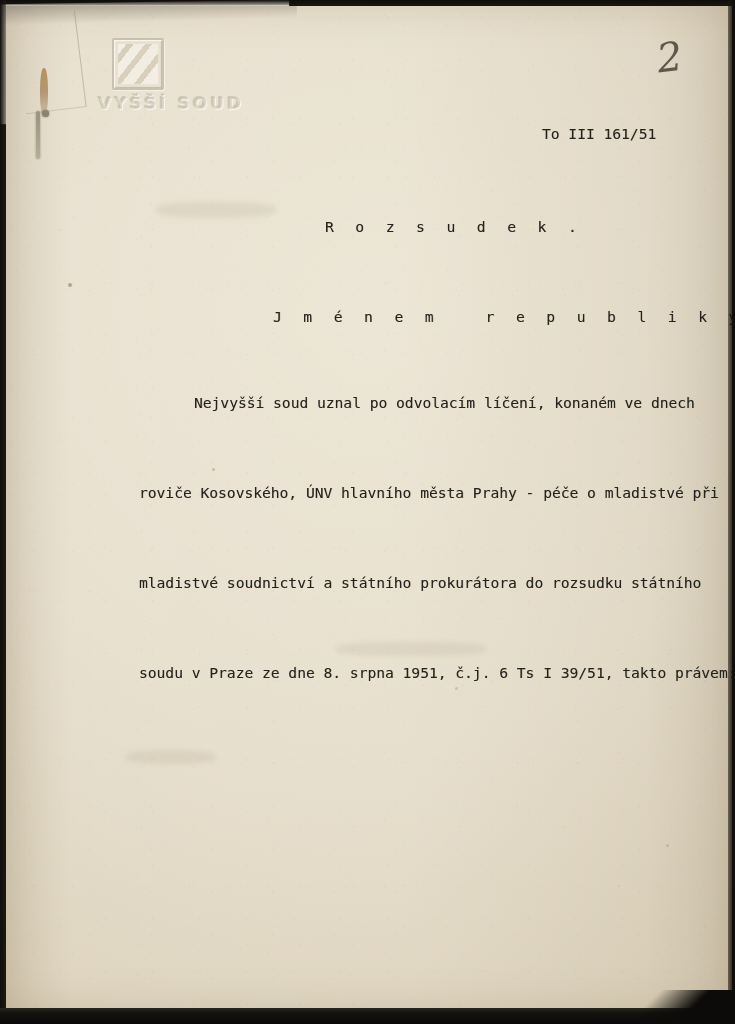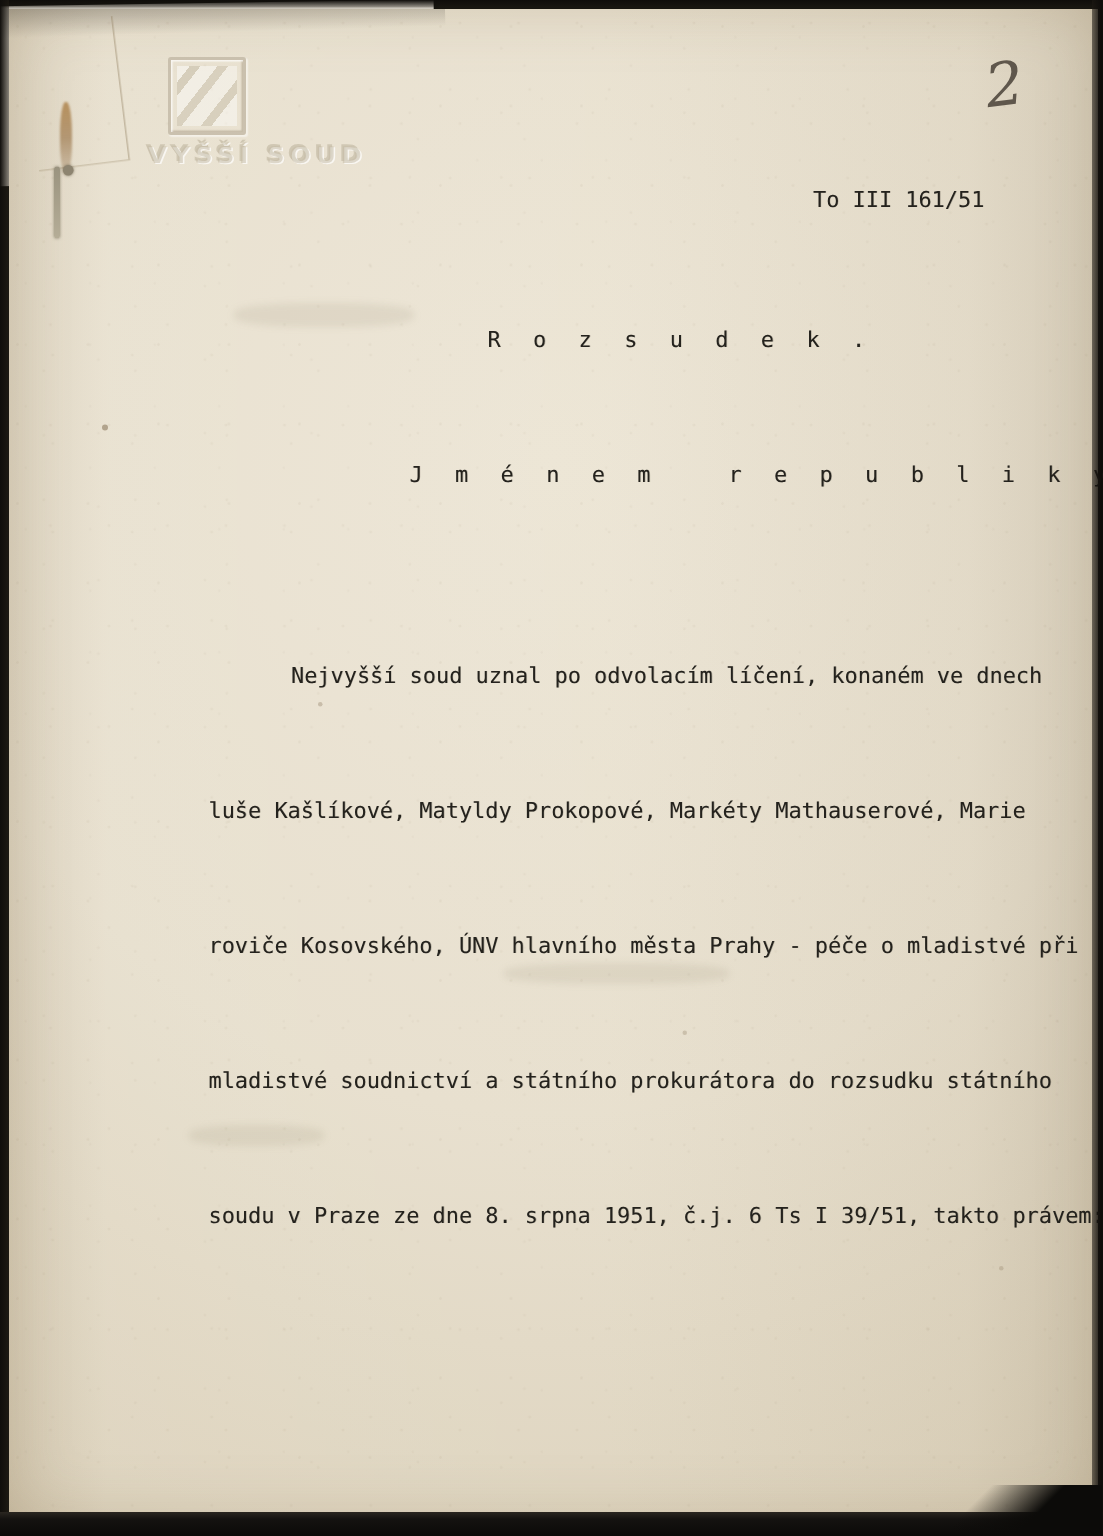--- a/index.html
+++ b/index.html
@@ -179,21 +179,21 @@
   .title-line { white-space: pre; }
   .sp { letter-spacing: 6.4px; }
   .ind-rozsudek { padding-left: 186px; }
   .ind-jmenem  { padding-left: 134px; }
 
   .body {
     left: 133px; top: 232px;
     width: 580px;
   }
   .body .ln { display: block; white-space: pre; height: 30px; }
-  .indent { padding-left: 55px; margin-top: 48px; }
+  .indent { padding-left: 55px; }
 
   
   .smudge {
     position: absolute;
     pointer-events: none;
     background: rgba(120,104,76,0.10);
     filter: blur(2.5px);
     border-radius: 40%;
   }
 
@@ -265,21 +265,20 @@
 
     <div class="typed title-block">
       <div class="title-line sp ind-rozsudek">R o z s u d e k .</div>
       <div class="title-line sp ind-jmenem">J m é n e m   r e p u b l i k y !</div>
     </div>
 
     <div class="typed body">
 
       <div>
         <span class="ln indent">Nejvyšší soud uznal po odvolacím líčení, konaném ve dnech</span>
-        <span class="ln">luše Kašlíkové, Matyldy Prokopové, Markéty Mathauserové, Marie</span>
         <span class="ln">roviče Kosovského, ÚNV hlavního města Prahy - péče o mladistvé při</span>
         <span class="ln">mladistvé soudnictví a státního prokurátora do rozsudku státního</span>
         <span class="ln">soudu v Praze ze dne 8. srpna 1951, č.j. 6 Ts I 39/51, takto právem:</span>
       </div>
 
       
 
       
 
       

